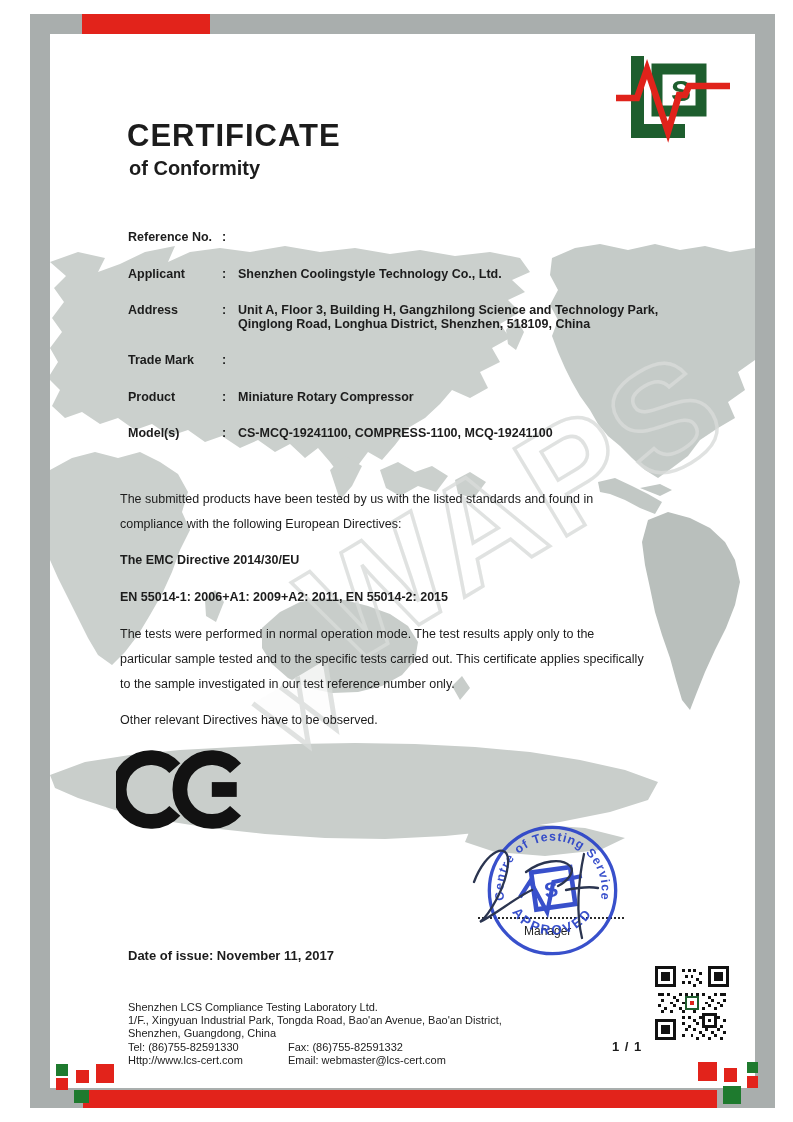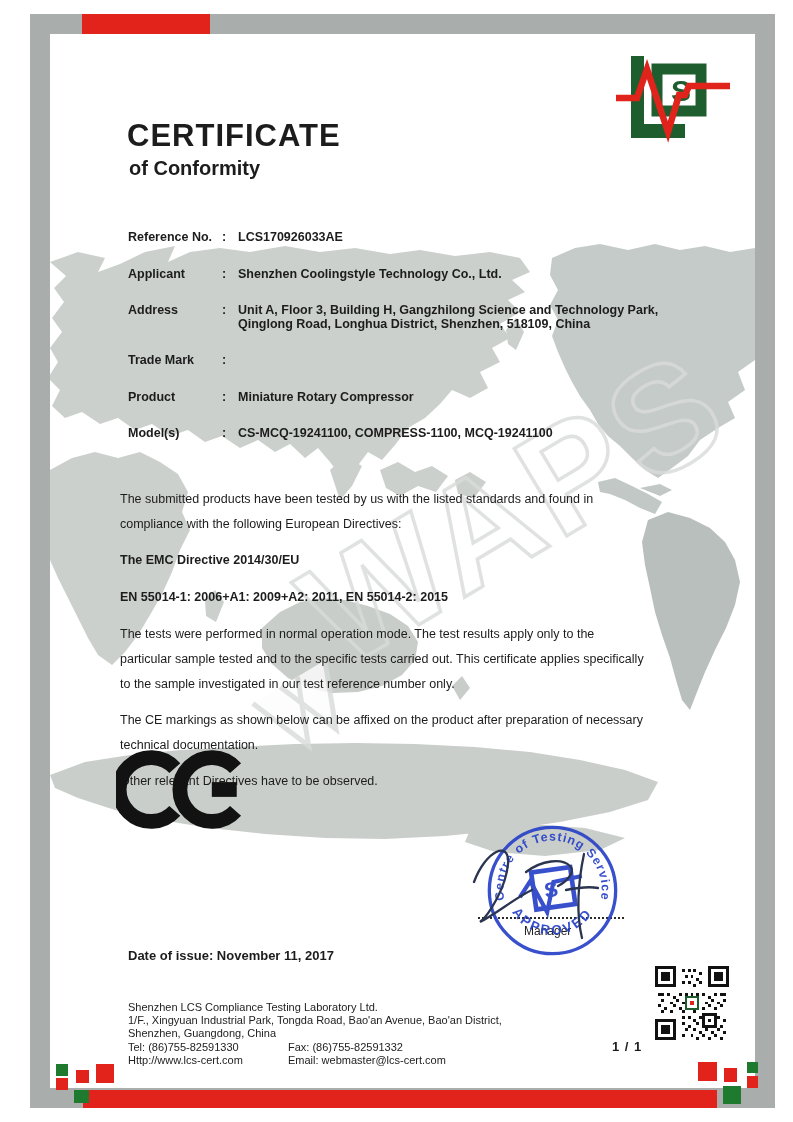--- a/index.html
+++ b/index.html
@@ -107,21 +107,20 @@
 
   <div class="title-block">
     <h1>CERTIFICATE</h1>
     <h2>of Conformity</h2>
   </div>
 
   <div class="fields">
     <div class="field-row">
       <span>Reference No.</span>
         <span>:</span>
-        <span>LCS170926033AE</span>
     </div>
     <div class="field-row">
       <span>Applicant</span>
         <span>:</span>
         <span>Shenzhen Coolingstyle Technology Co., Ltd.</span>
     </div>
     <div class="field-row">
       <span>Address</span>
         <span>:</span>
         <span>Unit A, Floor 3, Building H, Gangzhilong Science and Technology Park, Qinglong Road, Longhua District, Shenzhen, 518109, China</span>
@@ -140,21 +139,20 @@
         <span>:</span>
         <span>CS-MCQ-19241100, COMPRESS-1100, MCQ-19241100</span>
     </div>
   </div>
 
   <div class="body-text">
     <p>The submitted products have been tested by us with the listed standards and found in compliance with the following European Directives:</p>
     <p class="b">The EMC Directive 2014/30/EU</p>
     <p class="b">EN 55014-1: 2006+A1: 2009+A2: 2011, EN 55014-2: 2015</p>
     <p>The tests were performed in normal operation mode. The test results apply only to the particular sample tested and to the specific tests carried out. This certificate applies specifically to the sample investigated in our test reference number only.</p>
-    <p>The CE markings as shown below can be affixed on the product after preparation of necessary technical documentation.</p>
     <p>Other relevant Directives have to be observed.</p>
   </div>
 
   <svg class="ce-mark" width="134" height="81" viewBox="-1 -2 172 104" xmlns="http://www.w3.org/2000/svg">
     <g fill="none" stroke="#121212" stroke-width="19" stroke-linecap="butt">
       <path d="M74.5 22.6 A41 41 0 1 0 74.5 77.4"></path>
       <path d="M152.5 22.6 A41 41 0 1 0 152.5 77.4"></path>
       <path d="M122 50 H154"></path>
     </g>
   </svg>

